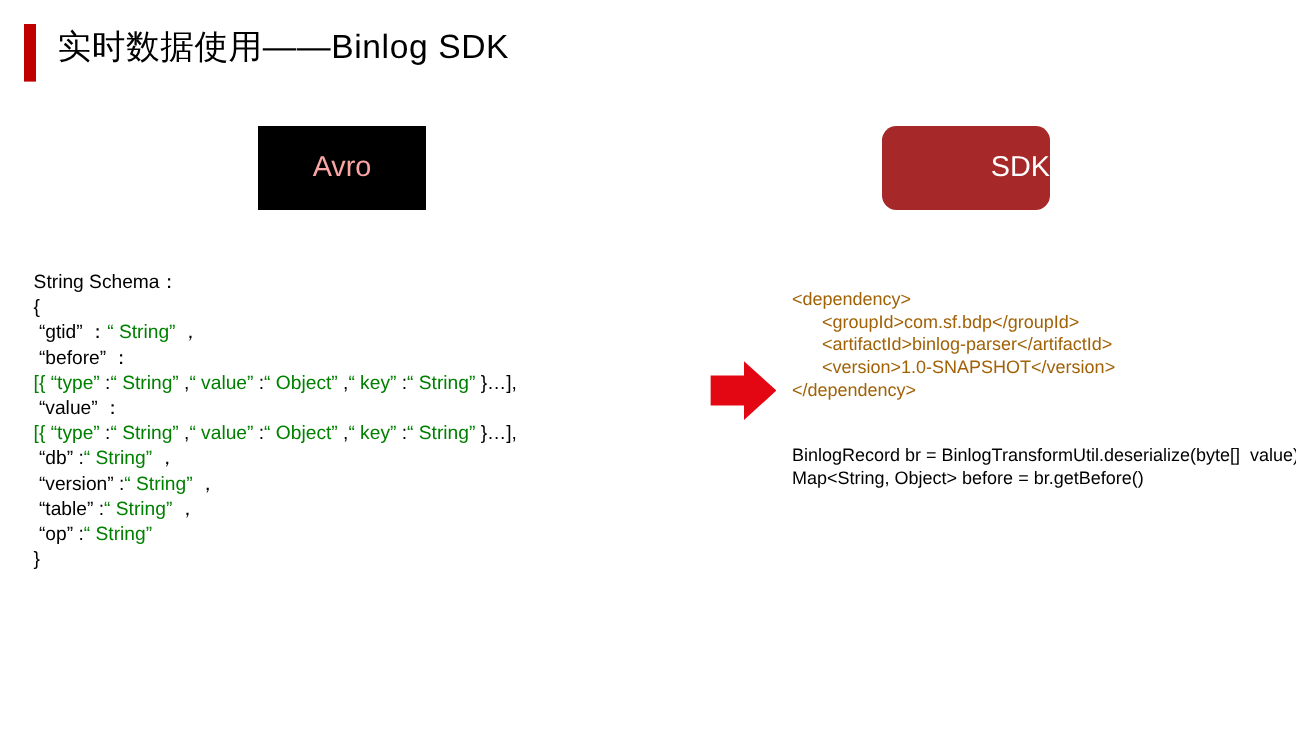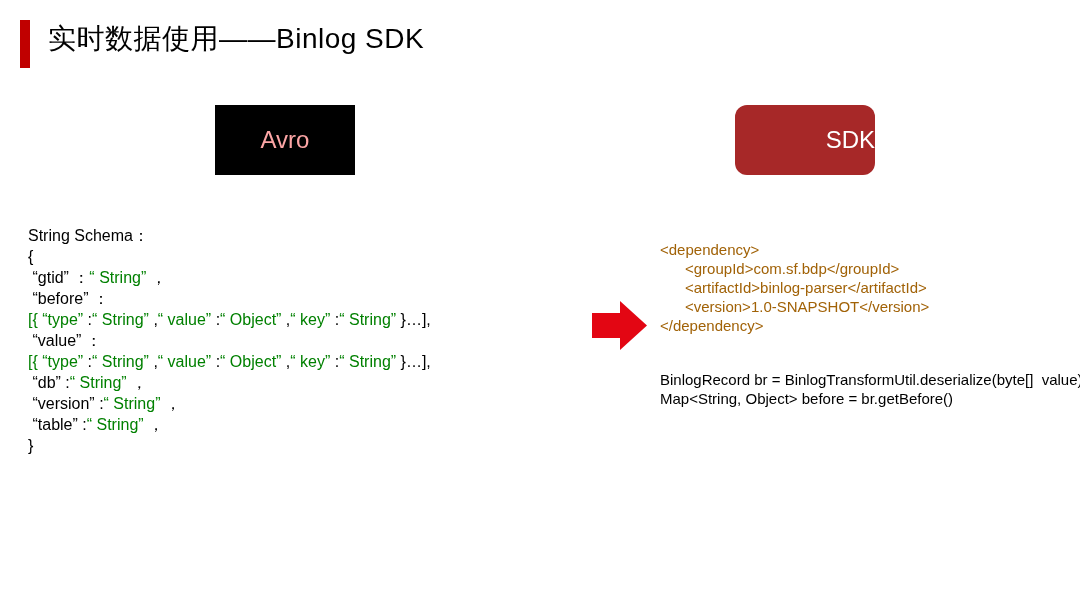--- a/index.html
+++ b/index.html
@@ -145,20 +145,23 @@
 
     <span class="row">
       &nbsp;<span class="b">“db”</span><span class="b"> :</span><span class="g">“ String”</span><span class="b"> ，</span>
     </span>
     <span class="row">
       &nbsp;<span class="b">“version”</span><span class="b"> :</span><span class="g">“ String”</span><span class="b"> ，</span>
     </span>
     <span class="row">
       &nbsp;<span class="b">“table”</span><span class="b"> :</span><span class="g">“ String”</span><span class="b"> ，</span>
     </span>
+    <span class="row">
+      &nbsp;<span class="b">“op”</span><span class="b"> :</span><span class="g">“ String”</span>
+    </span>
 
     <span class="row b">}</span>
   </div>
 
   <div class="arrow">
     <svg width="55" height="55" viewBox="0 0 55 55">
       <polygon points="0,15 28,15 28,3 55,27.5 28,52 28,40 0,40" fill="#e30613"></polygon>
     </svg>
   </div>
 

